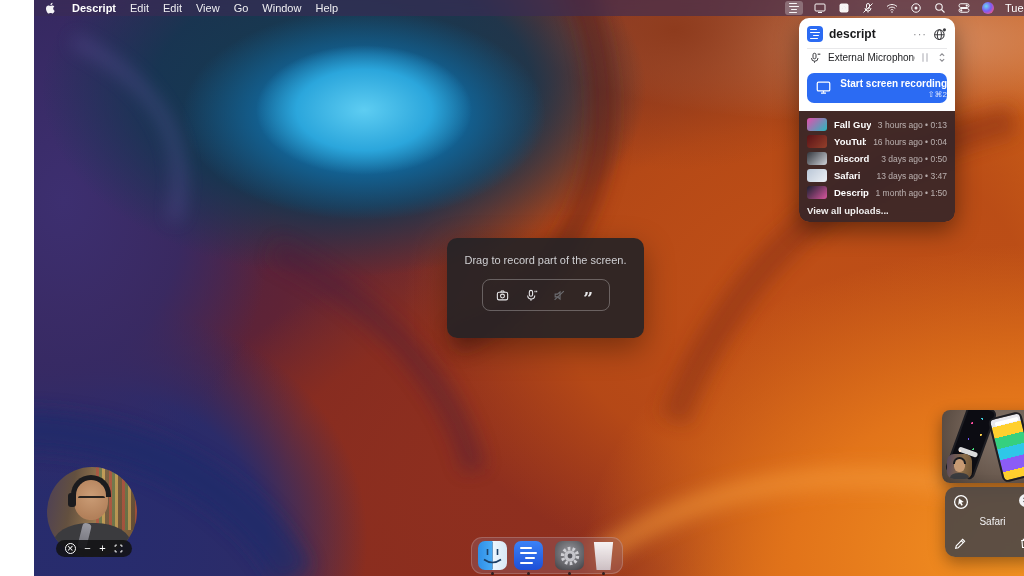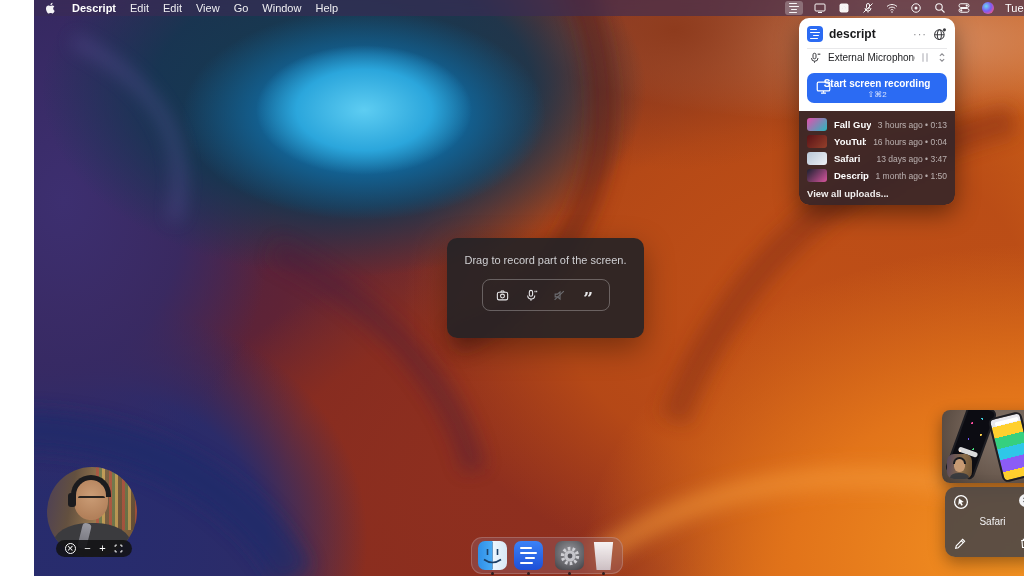--- a/index.html
+++ b/index.html
@@ -61,21 +61,21 @@
   .dev-row .dev-ic { width:13px; height:13px; color:#3c3c40; display:flex; align-items:center; justify-content:center; }
   .dev-ic svg { width:12px; height:12px; }
   .dev-label { flex:1; font-size:10px; color:#222326; white-space:nowrap; overflow:hidden; }
   .dev-row.disabled .dev-label, .dev-row.disabled .dev-ic, .dev-row.disabled .chev { color:#b9b9bd; }
   .meter { display:flex; gap:1.5px; margin-right:3px; }
   .meter i { width:2.5px; height:9px; background:#d4d4d8; border-radius:1px; }
   .chev { color:#8e8e93; display:flex; }
   .chev svg { width:8px; height:11px; }
   .rec-btn { margin-top:7px; position:relative; width:100%; height:30px; border:none; border-radius:7px;
     background:#2b6bf3; color:#fff; cursor:pointer; display:flex; flex-direction:column;
-    align-items:center; justify-content:center; gap:1px; font-family:inherit; }
+    align-items:flex-end; justify-content:center; gap:1px; font-family:inherit; }
   .rec-btn .btn-ic { position:absolute; left:9px; top:7px; width:15px; height:15px; color:#fff; }
   .rec-btn .btn-ic svg { width:15px; height:15px; }
   .rec-btn .btn-label { font-size:10px; font-weight:bold; }
   .rec-btn .btn-short { font-size:8px; opacity:.8; }
   .panel-dark { background:rgba(38,33,42,.80); backdrop-filter:blur(10px); padding:5px 8px 6px; }
   .rec-row { display:flex; align-items:center; gap:7px; height:17px; cursor:pointer; }
   .rec-thumb { width:20px; height:13px; border-radius:3px; flex:none; }
   .rec-title { flex:1; font-size:9.5px; font-weight:bold; color:#fff; white-space:nowrap; overflow:hidden; }
   .rec-meta { font-size:8.5px; color:rgba(255,255,255,.62); white-space:nowrap; }
   .view-all { margin-top:4px; font-size:9.5px; font-weight:bold; color:rgba(255,255,255,.92); cursor:pointer; }
@@ -340,20 +340,25 @@
         <span class="rec-thumb" style="background: linear-gradient(135deg, rgb(228, 79, 174) 0%, rgb(39, 185, 189) 100%);"></span>
         <span class="rec-title">Fall Guys</span>
         <span class="rec-meta">3 hours ago • 0:13</span>
       </div>
       <div class="rec-row">
         <span class="rec-thumb" style="background: linear-gradient(135deg, rgb(90, 18, 22) 0%, rgb(147, 64, 43) 100%);"></span>
         <span class="rec-title">YouTube</span>
         <span class="rec-meta">16 hours ago • 0:04</span>
       </div>
       <div class="rec-row">
+        <span class="rec-thumb" style="background: linear-gradient(135deg, rgb(51, 54, 61) 0%, rgb(207, 210, 216) 100%);"></span>
+        <span class="rec-title">Discord</span>
+        <span class="rec-meta">3 days ago • 0:50</span>
+      </div>
+      <div class="rec-row">
         <span class="rec-thumb" style="background: linear-gradient(135deg, rgb(185, 198, 214) 0%, rgb(238, 241, 245) 100%);"></span>
         <span class="rec-title">Safari</span>
         <span class="rec-meta">13 days ago • 3:47</span>
       </div>
       <div class="rec-row">
         <span class="rec-thumb" style="background: linear-gradient(135deg, rgb(27, 33, 48) 0%, rgb(216, 86, 158) 100%);"></span>
         <span class="rec-title">Descript</span>
         <span class="rec-meta">1 month ago • 1:50</span>
       </div>
       <div class="view-all">View all uploads...</div>

